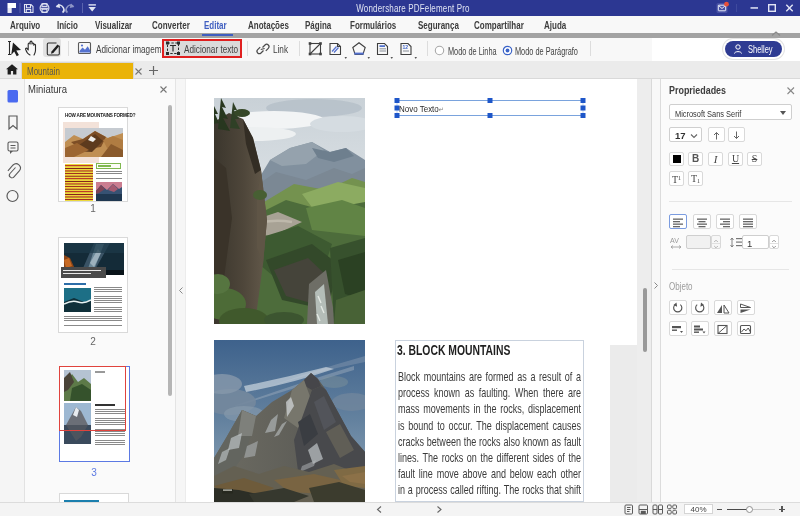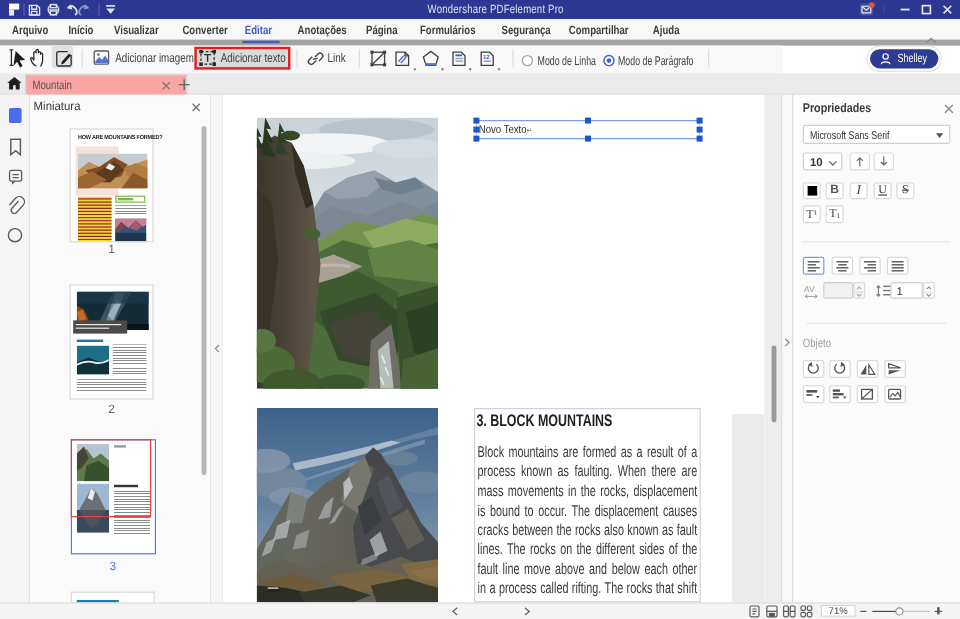--- a/index.html
+++ b/index.html
@@ -11,21 +11,21 @@
 .ttxt{position:absolute;top:2.5px;left:0;width:826px;text-align:center;font-size:10px;color:#dfe3f2;letter-spacing:.2px;transform:scaleX(.8)}
 
 #menubar{left:0;top:16px;width:800px;height:22px;background:#f8f8f8;border-bottom:5px solid #a3a3a3}
 .mi{position:absolute;top:4px;font-size:10px;font-weight:600;color:#3c3c3c;white-space:nowrap;transform:scaleX(.8);transform-origin:0 50%}
 
 #toolbar{left:0;top:38px;width:652px;height:23px;background:#f8f8f8}
 .tsep{position:absolute;top:3px;width:1px;height:15px;background:#ddd}
 .tlabel{position:absolute;font-size:10.5px;color:#3f3f3f;white-space:nowrap;transform:scaleX(.78);transform-origin:0 50%}
 
 #tabbar{left:0;top:61px;width:800px;height:18px;background:#ebebeb;border-bottom:1px solid #d9d9d9}
-#tab{position:absolute;left:21px;top:1px;width:135px;height:17px;background:#fca5a5;border:1px solid #d8d8d8;border-bottom:none;font-size:10px;color:#555}
+#tab{position:absolute;left:21px;top:1px;width:113px;height:17px;background:#eab308;border:1px solid #d8d8d8;border-bottom:none;font-size:10px;color:#555}
 
 #main{left:0;top:79px;width:800px;height:423px;background:#fff}
 #leftstrip{position:absolute;left:0;top:0;width:25px;height:423px;background:#f5f5f5;border-right:1px solid #e2e2e2}
 #thumbpanel{position:absolute;left:25px;top:0;width:151px;height:423px;background:#fafafa;border-right:1px solid #e4e4e4}
 #lcollapse{position:absolute;left:176px;top:0;width:10px;height:423px;background:#f6f6f6;border-right:1px solid #ececec}
 #canvas{position:absolute;left:186px;top:0;width:451px;height:423px;background:#fff;overflow:hidden}
 #rtrack{position:absolute;left:637px;top:0;width:15px;height:423px;background:#ededed;border-right:1px solid #d9d9d9}
 #rcollapse{position:absolute;left:652px;top:0;width:8px;height:423px;background:#f8f8f8}
 #props{position:absolute;left:660px;top:0;width:156px;height:423px;background:#fbfbfb;border-left:1px solid #dcdcdc}
 
@@ -457,21 +457,21 @@
  <div id="props">
   <div style="position:absolute;left:8px;top:4.5px;font-size:10.5px;font-weight:600;color:#3d3d3d;transform:scaleX(.85);transform-origin:0 0;white-space:nowrap">Propriedades</div>
   <svg width="10" height="10" style="position:absolute;left:125px;top:7px">
         <path d="M1.5 1.5 l6.5 6.5 M8 1.5 l-6.5 6.5" stroke="#888" stroke-width="1.1"></path>
       </svg>
   <div class="psel" style="left:8px;top:25px;width:123px;height:16px">
    <div style="position:absolute;left:5px;top:2.5px;font-size:9.5px;color:#333;transform:scaleX(.78);transform-origin:0 0;white-space:nowrap">Microsoft Sans Serif</div>
    <div class="caret" style="right:5px;top:6px"></div>
   </div>
   <div class="psel" style="left:8px;top:48px;width:33px;height:15px">
-   <div style="position:absolute;left:5px;top:2px;font-size:9.5px;font-weight:600;color:#333">10</div>
+   <div style="position:absolute;left:5px;top:2px;font-size:9.5px;font-weight:600;color:#333">17</div>
    <svg width="8" height="6" style="position:absolute;right:3px;top:5px">
           <path d="M1 1.5 l3 3 3-3" stroke="#666" stroke-width="1.1" fill="none"></path>
         </svg>
   </div>
   <div class="pbtn" style="left:47px;top:48px;width:17px;height:15px"><svg width="15" height="13">
           <path d="M7.5 3.5 v7 M5 6 l2.5-2.5 2.5 2.5" stroke="#666" stroke-width="1" fill="none"></path>
         </svg></div>
   <div class="pbtn" style="left:67px;top:48px;width:17px;height:15px"><svg width="15" height="13">
           <path d="M7.5 2.5 v7 M5 7 l2.5 2.5 2.5-2.5" stroke="#666" stroke-width="1" fill="none"></path>
         </svg></div>
@@ -599,20 +599,20 @@
         <rect x="16.8" y="6.8" width="5" height="3.2" fill="#5a5a5a" stroke="none"></rect>
    <rect x="29" y="1" width="4" height="9" rx="1"></rect>
         <rect x="34.5" y="1" width="4" height="9" rx="1"></rect>
         <path d="M29 5.5 h4 M34.5 5.5 h4"></path>
    <rect x="43.5" y="1" width="3.7" height="3.7" rx="1"></rect>
         <rect x="48.8" y="1" width="3.7" height="3.7" rx="1"></rect>
         <rect x="43.5" y="6.3" width="3.7" height="3.7" rx="1"></rect>
         <rect x="48.8" y="6.3" width="3.7" height="3.7" rx="1"></rect>
   </g>
  </svg>
- <div style="position:absolute;left:684px;top:1px;width:29px;height:10px;background:#fff;border:1px solid #d5d5d5;text-align:center;font-size:8px;color:#444;line-height:9px">71%</div>
+ <div style="position:absolute;left:684px;top:1px;width:29px;height:10px;background:#fff;border:1px solid #d5d5d5;text-align:center;font-size:8px;color:#444;line-height:9px">40%</div>
  <div style="position:absolute;left:717px;top:5.5px;width:5px;height:1.4px;background:#555"></div>
  <div style="position:absolute;left:727px;top:5.8px;width:22px;height:1.6px;background:#4a4a4a"></div>
  <div style="position:absolute;left:749px;top:5.8px;width:26px;height:1.6px;background:#c9c9c9"></div>
  <div style="position:absolute;left:745.5px;top:3px;width:7px;height:7px;border-radius:50%;background:#fdfdfd;border:1px solid #909090"></div>
  <div style="position:absolute;left:779px;top:5.5px;width:6px;height:1.4px;background:#555"></div>
  <div style="position:absolute;left:781.3px;top:3.2px;width:1.4px;height:6px;background:#555"></div>
 </div>
 
 </body></html>

